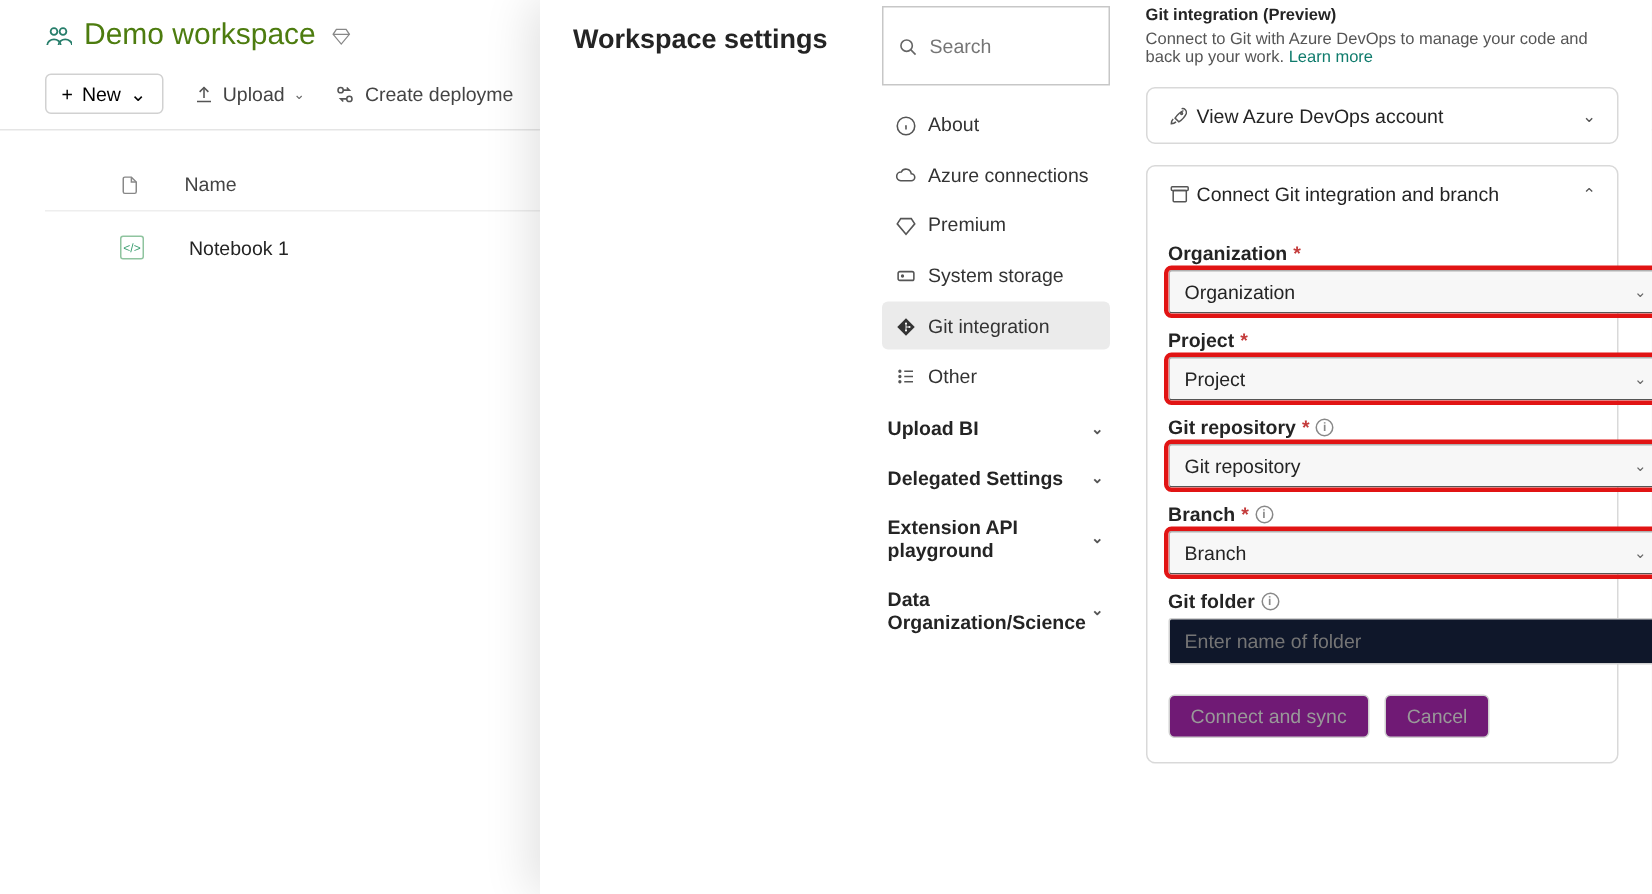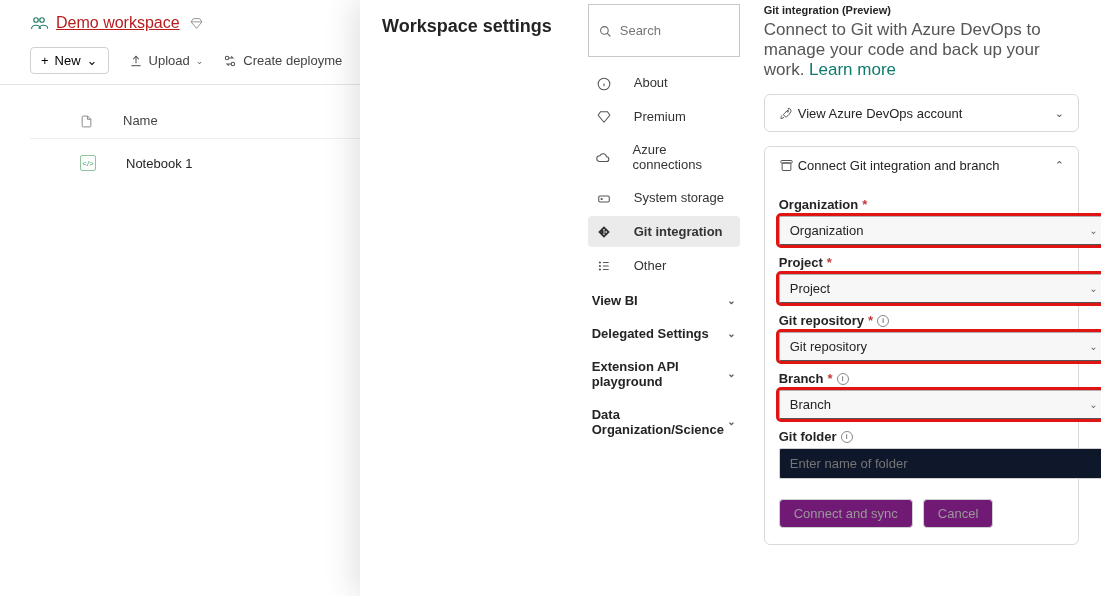--- a/index.html
+++ b/index.html
@@ -2,51 +2,51 @@
 <html><head>
   <meta charset="utf-8">
   <style>
     * { box-sizing: border-box; margin: 0; padding: 0; font-family: "Segoe UI", Arial, sans-serif; }
     body { background: #fff; color: #242424; font-size: 13px; width: 1101px; height: 596px; overflow: hidden; position: relative; }
     
     
     .workspace-bg { position: absolute; left: 0; top: 0; width: 100%; height: 100%; }
     .ws-header { display: flex; align-items: center; gap: 8px; padding: 12px 20px 8px 30px; }
     .ws-icon { color: #277e6b; font-size: 18px; }
-    .ws-title { font-size: 16px; color: #b91c1c; text-decoration: underline; }
+    .ws-title { font-size: 20px; color: #4d7c0f; }
     .ws-premium-icon { color: #888; font-size: 13px; margin-left: 2px; }
     .ws-toolbar { display: flex; align-items: center; gap: 20px; padding: 6px 20px 10px 30px; border-bottom: 1px solid #e5e5e5; }
     .new-btn { display: inline-flex; align-items: center; gap: 6px; border: 1px solid #d1d1d1; background: #fff; border-radius: 4px; padding: 5px 10px; cursor: pointer; font-size: 13px; }
     .toolbar-item { display: inline-flex; align-items: center; gap: 6px; color: #444; font-size: 13px; cursor: pointer; }
     .toolbar-item .chev { font-size: 9px; color: #666; }
     .ws-content { padding: 18px 30px; }
     .ws-table-head { display: flex; align-items: center; gap: 30px; padding: 10px 0 10px 50px; color: #444; font-size: 13px; border-bottom: 1px solid #eee; margin-bottom: 6px; }
     .file-type-icon { color: #888; font-size: 13px; }
     .ws-row { display: flex; align-items: center; gap: 30px; padding: 10px 0 10px 50px; font-size: 13px; }
     .notebook-icon { width: 16px; height: 16px; border: 1px solid #8fc49f; border-radius: 2px; display: inline-flex; align-items: center; justify-content: center; font-size: 8px; color: #3b9e70; }
     
     
     .panel { position: absolute; left: 360px; top: 0; right: 0; bottom: 0; background: #fff; box-shadow: -6px 0 30px rgba(0,0,0,0.12); display: flex; }
     .panel-title { font-size: 18px; font-weight: 700; padding: 16px 22px 12px 22px; }
     .panel-body { display: flex; flex: 1; overflow: hidden; }
     
     
     .nav-col { width: 180px; padding: 4px 14px; display: flex; flex-direction: column; gap: 0; }
     .search-box { display: flex; align-items: center; gap: 8px; border: 1px solid #c7c7c7; border-radius: 0; padding: 18px 10px; margin-bottom: 10px; color: #555; }
     .search-box input { border: none; outline: none; width: 100%; font-size: 13px; }
-    .nav-item { display: flex; align-items: center; gap: 22px; padding: 8px 8px; border-radius: 4px; font-size: 13px; color: #333; cursor: pointer; margin-bottom: 2px; }
-    .nav-item.active { background: #ebebeb; font-weight: 700; }
+    .nav-item { display: flex; align-items: center; gap: 7px; padding: 8px 8px; border-radius: 4px; font-size: 13px; color: #333; cursor: pointer; margin-bottom: 2px; }
+    .nav-item.active { background: #ebebeb; font-weight: 400; }
     .nav-ico { width: 16px; text-align: center; color: #555; }
     .nav-section { display: flex; justify-content: space-between; align-items: center; padding: 10px 4px 8px 4px; font-weight: 600; font-size: 13px; cursor: pointer; color: #242424; }
     .nav-section .chev { font-size: 10px; color: #555; }
     
     
     .main-col { flex: 1; padding: 4px 22px 20px 10px; overflow-y: auto; }
     .page-title { font-size: 11px; font-weight: 600; margin-bottom: 4px; }
-    .page-desc { font-size: 17px; color: #555; margin-bottom: 14px; }
+    .page-desc { font-size: 11px; color: #555; margin-bottom: 14px; }
     .page-desc a { color: #0f7b6c; text-decoration: none; }
     
     .card { border: 1px solid #d9d9d9; border-radius: 6px; margin-bottom: 14px; background: #fff; }
     .card-hd { display: flex; align-items: center; gap: 4px; padding: 10px 14px; font-size: 13px; cursor: pointer; }
     .card-hd .spacer { flex: 1; }
     .card-hd .hd-chev { font-size: 11px; color: #555; }
     .card-body { padding: 4px 14px 16px 14px; }
     
     .field-label { display: flex; align-items: center; gap: 4px; font-weight: 600; font-size: 13px; margin-top: 10px; margin-bottom: 4px; }
     .req { color: #c43a3a; }
@@ -148,32 +148,32 @@
           <svg width="14" height="14" viewBox="0 0 24 24" fill="none" stroke="#555" stroke-width="1.8">
               <circle cx="12" cy="12" r="10"></circle>
               <path d="M12 8h.01M11 12h1v4"></path>
             </svg>
         </span>
         <span>About</span>
       </div>
       <div class="nav-item">
         <span class="nav-ico">
           <svg width="14" height="14" viewBox="0 0 24 24" fill="none" stroke="#555" stroke-width="1.8">
+              <path d="M18 18a4 4 0 000-8 6 6 0 00-11.3-2A5 5 0 006 18z"></path>
+            </svg>
+        </span>
+        <span>Azure connections</span>
+      </div>
+      <div class="nav-item">
+        <span class="nav-ico">
+          <svg width="14" height="14" viewBox="0 0 24 24" fill="none" stroke="#555" stroke-width="1.8">
               <path d="M6 3h12l4 6-10 12L2 9z"></path>
             </svg>
         </span>
         <span>Premium</span>
-      </div>
-      <div class="nav-item">
-        <span class="nav-ico">
-          <svg width="14" height="14" viewBox="0 0 24 24" fill="none" stroke="#555" stroke-width="1.8">
-              <path d="M18 18a4 4 0 000-8 6 6 0 00-11.3-2A5 5 0 006 18z"></path>
-            </svg>
-        </span>
-        <span>Azure connections</span>
       </div>
       <div class="nav-item">
         <span class="nav-ico">
           <svg width="14" height="14" viewBox="0 0 24 24" fill="none" stroke="#555" stroke-width="1.8">
               <rect x="3" y="7" width="18" height="10" rx="2"></rect>
               <circle cx="8" cy="12" r="1" fill="#555"></circle>
             </svg>
         </span>
         <span>System storage</span>
       </div>
@@ -195,21 +195,21 @@
               <circle cx="5" cy="6" r="1"></circle>
               <circle cx="5" cy="12" r="1"></circle>
               <circle cx="5" cy="18" r="1"></circle>
               <path d="M10 6h10M10 12h10M10 18h10"></path>
             </svg>
         </span>
         <span>Other</span>
       </div>
 
       <div class="nav-section">
-        <span>View BI</span>
+        <span>Upload BI</span>
         <span class="chev">⌄</span>
       </div>
       <div class="nav-section">
         <span>Delegated Settings</span>
         <span class="chev">⌄</span>
       </div>
       <div class="nav-section">
         <span>Extension API playground</span>
         <span class="chev">⌄</span>
       </div>

